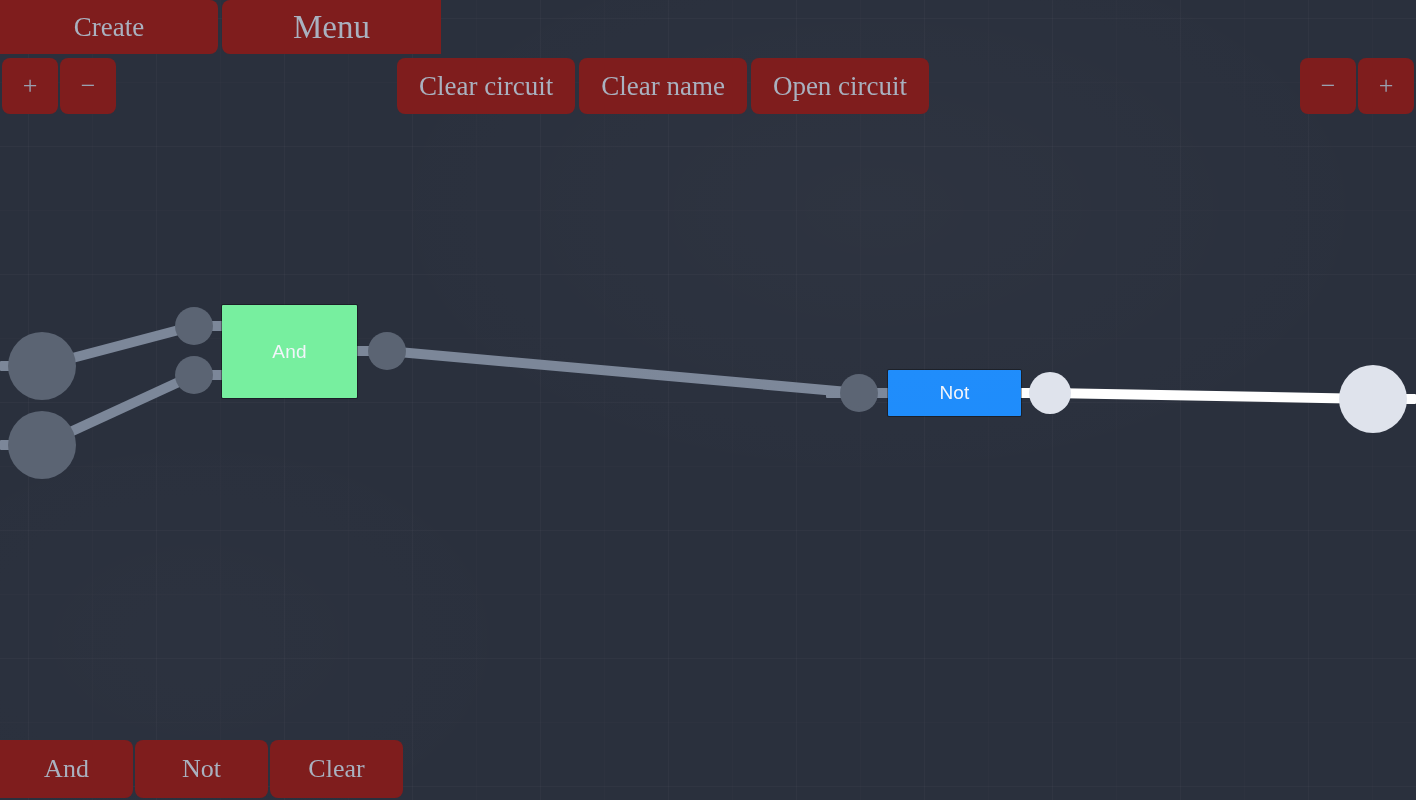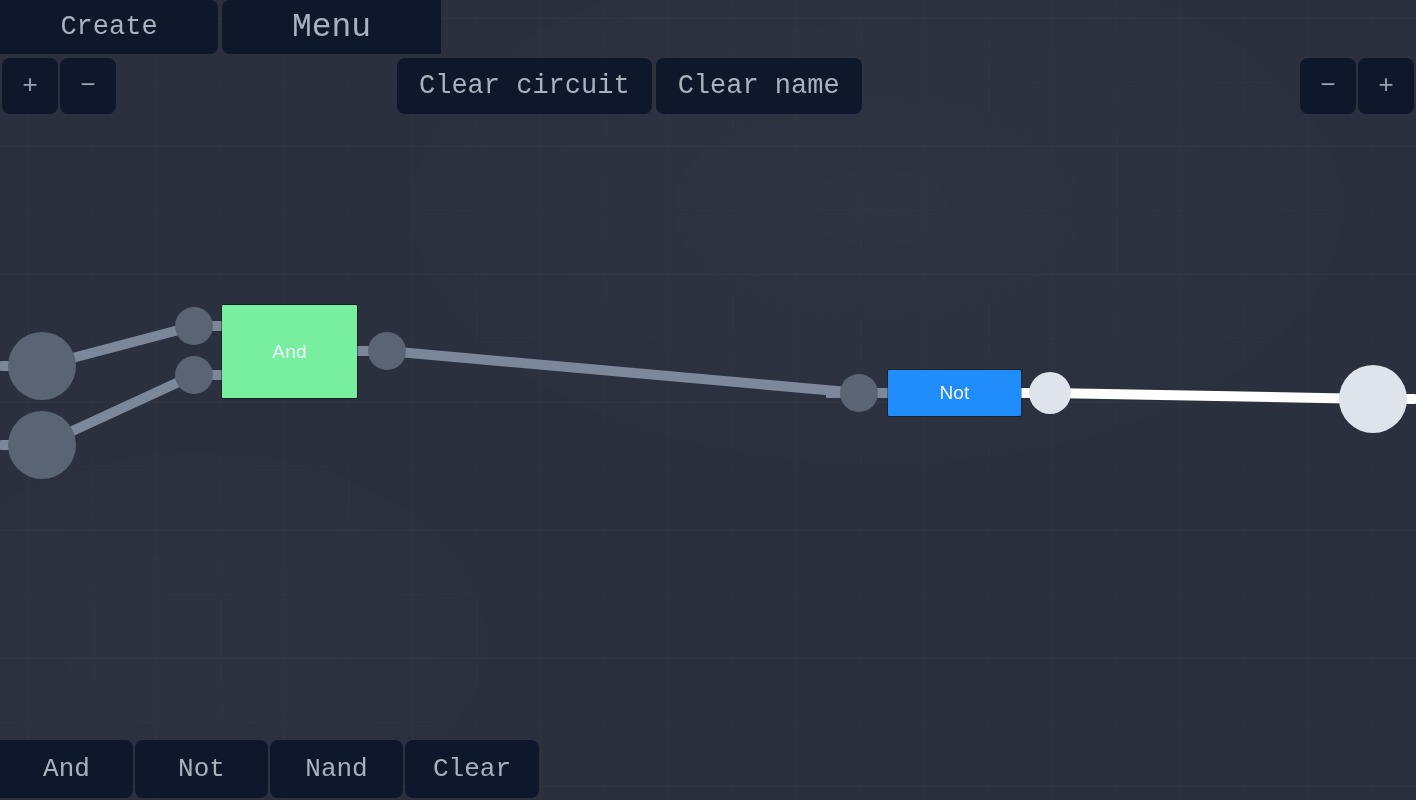--- a/index.html
+++ b/index.html
@@ -92,25 +92,25 @@
     position: absolute;
     height: 10px;
     transform: translateY(-50%);
     border-radius: 1px;
   }
   .stub.off { background: #7c8799; }
   .stub.on  { background: #ffffff; }
 
   
   .tb-btn {
-    background: #0f172a;
+    background: #7f1d1d;
     border: none;
     border-radius: 7px;
     color: #a9b1bf;
-    font-family: Liberation Mono, monospace;
+    font-family: Liberation Serif, serif;
     font-weight: 300;
     cursor: pointer;
     display: flex;
     align-items: center;
     justify-content: center;
     white-space: nowrap;
     user-select: none;
   }
 
   #topbar {
@@ -248,27 +248,27 @@
   </div>
 
   <div id="secondbar">
     <button class="tb-btn sq-btn" id="zoom-in-left">+</button>
 
     <button class="tb-btn sq-btn" id="zoom-out-left">−</button>
 
     <div id="circuit-actions">
         <button class="tb-btn action-btn">Clear circuit</button>
         <button class="tb-btn action-btn">Clear name</button>
+        <button class="tb-btn action-btn">Open circuit</button>
       </div>
 
     <button class="tb-btn sq-btn" id="zoom-out-right">−</button>
 
     <button class="tb-btn sq-btn" id="zoom-in-right">+</button>
   </div>
 
   <div id="gatebar">
       <button class="tb-btn gate-btn">And</button>
       <button class="tb-btn gate-btn">Not</button>
-      <button class="tb-btn gate-btn">Nand</button>
       <button class="tb-btn gate-btn">Clear</button>
     </div>
 
 </div>
 
 </body></html>

